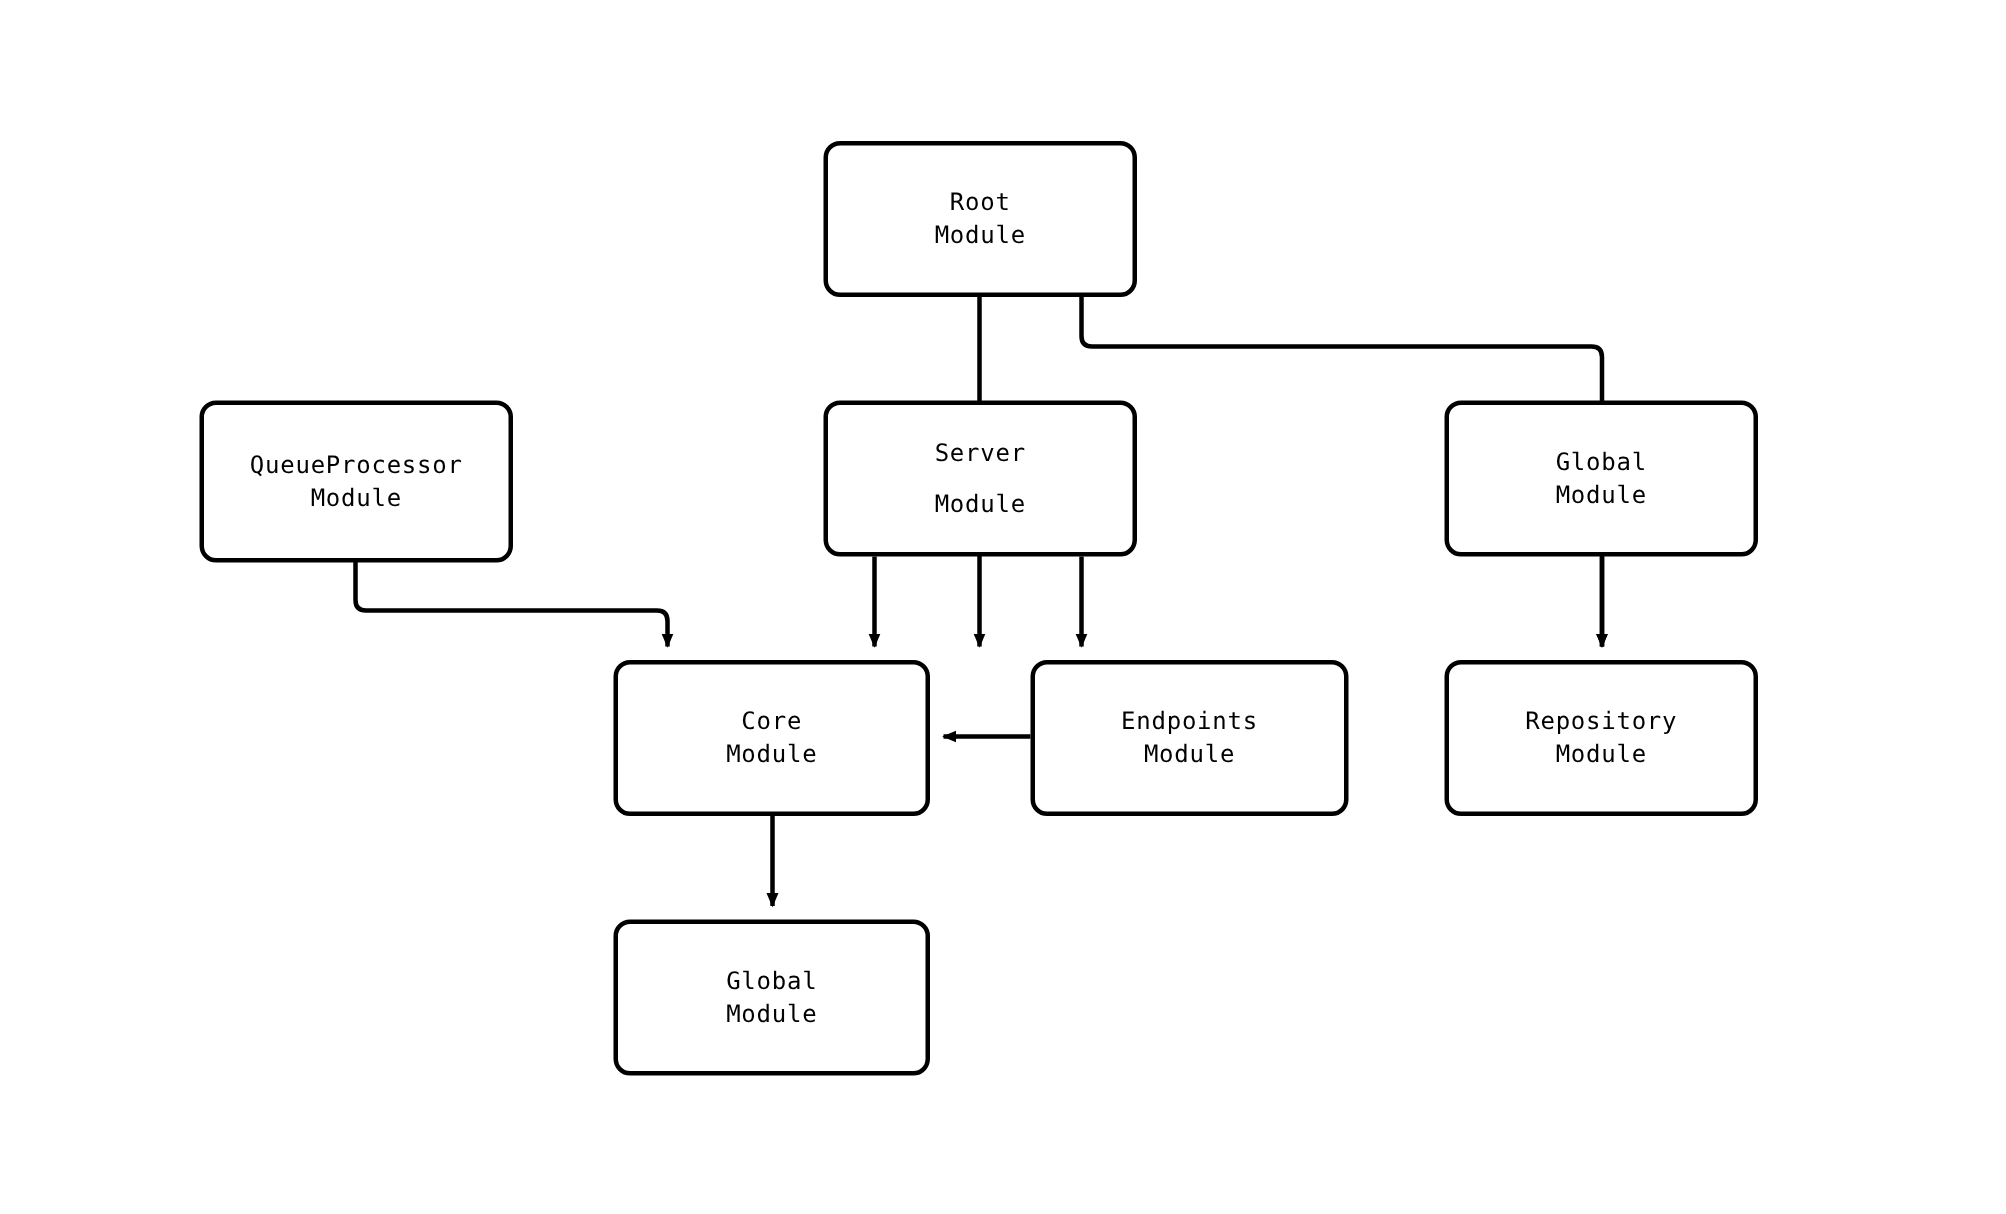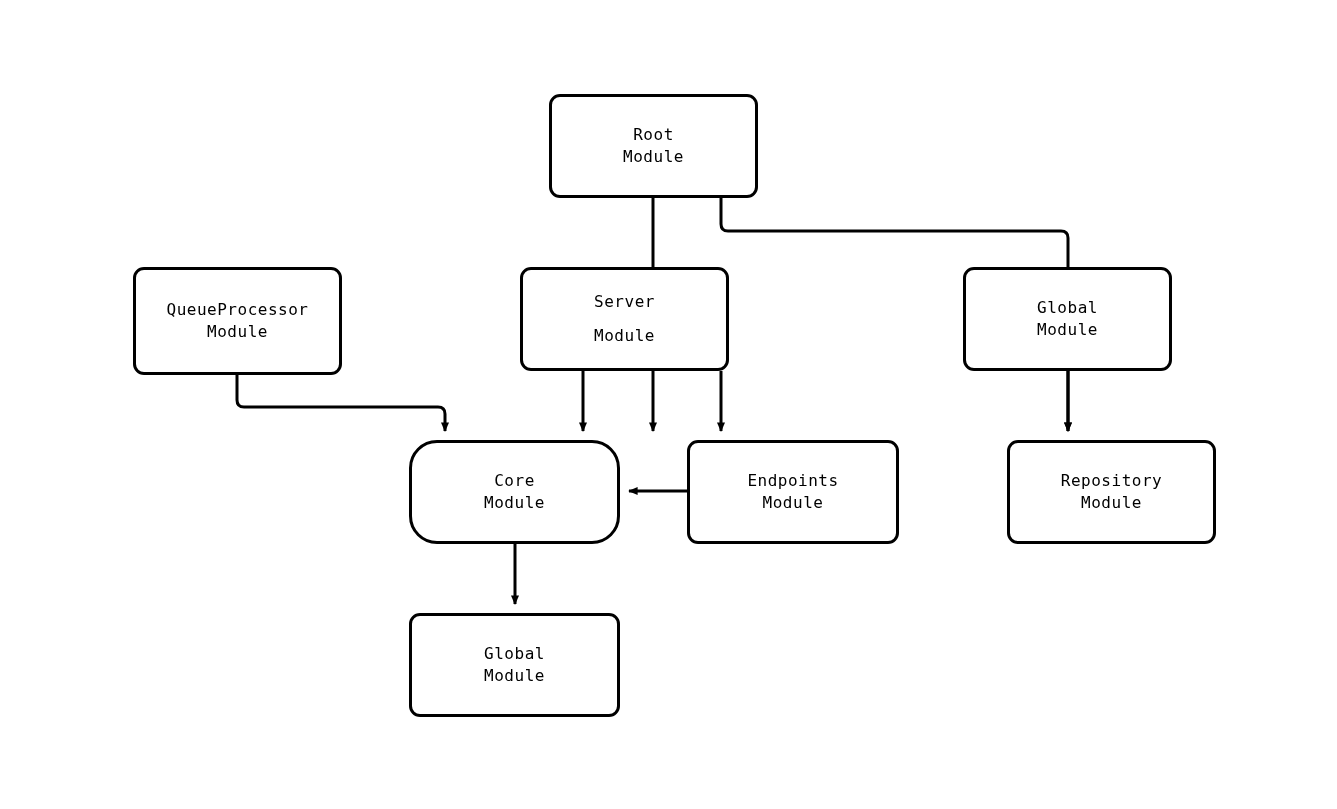--- a/index.html
+++ b/index.html
@@ -83,41 +83,41 @@
   <div class="node" style="left:549px; top:94px; width:209px; height:104px;">
     <div class="node-label">Root</div>
     <div class="node-label">Module</div>
   </div>
 
   <div class="node" style="left:133px; top:267px; width:209px; height:108px;">
     <div class="node-label">QueueProcessor</div>
     <div class="node-label">Module</div>
   </div>
 
-  <div class="node" style="left:520px; top:267px; width:209px; height:104px;gap:12px;">
+  <div class="node" style="left:549px; top:267px; width:209px; height:104px;gap:12px;">
     <div class="node-label">Server</div>
     <div class="node-label">Module</div>
   </div>
 
   <div class="node" style="left:963px; top:267px; width:209px; height:104px;">
     <div class="node-label">Global</div>
     <div class="node-label">Module</div>
   </div>
 
-  <div class="node" style="left:409px; top:440px; width:211px; height:104px;border-radius:28px;">
+  <div class="node" style="left:409px; top:440px; width:211px; height:104px;">
     <div class="node-label">Core</div>
     <div class="node-label">Module</div>
   </div>
 
   <div class="node" style="left:687px; top:440px; width:212px; height:104px;">
     <div class="node-label">Endpoints</div>
     <div class="node-label">Module</div>
   </div>
 
-  <div class="node" style="left:963px; top:440px; width:209px; height:104px;margin-left:44px;">
+  <div class="node" style="left:963px; top:440px; width:209px; height:104px;">
     <div class="node-label">Repository</div>
     <div class="node-label">Module</div>
   </div>
 
   <div class="node" style="left:409px; top:613px; width:211px; height:104px;">
     <div class="node-label">Global</div>
     <div class="node-label">Module</div>
   </div>
 
 </div>

